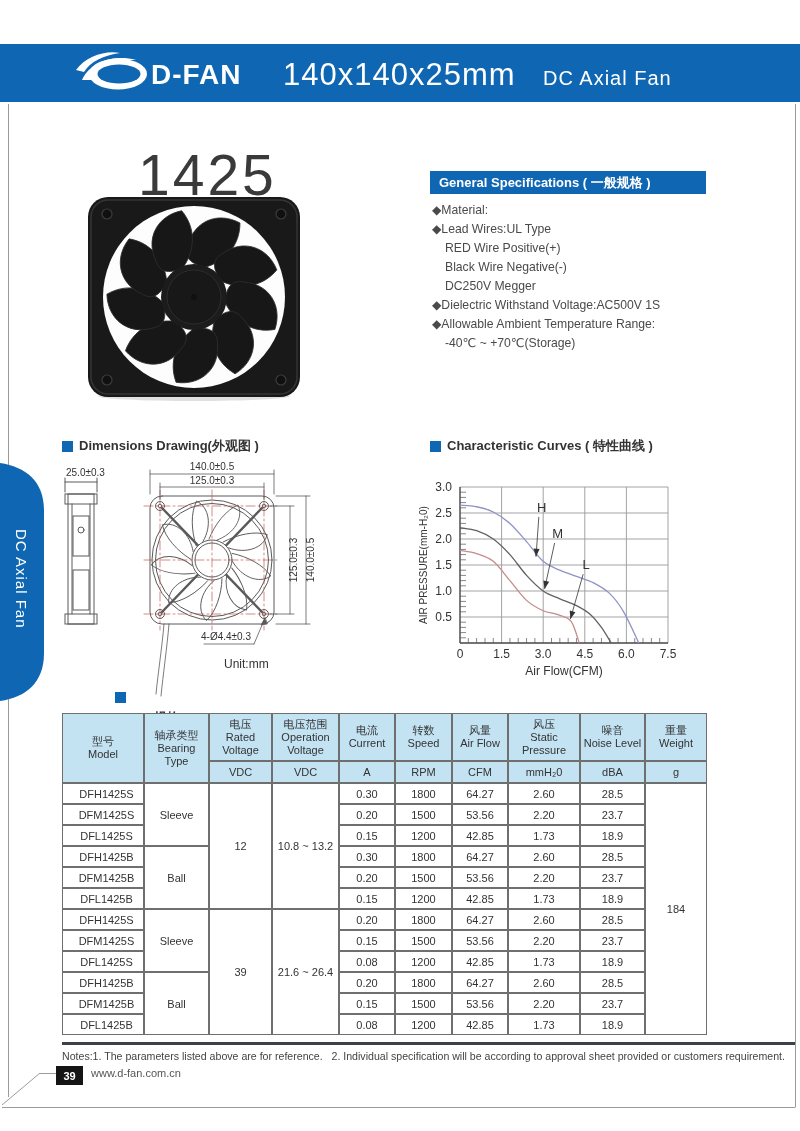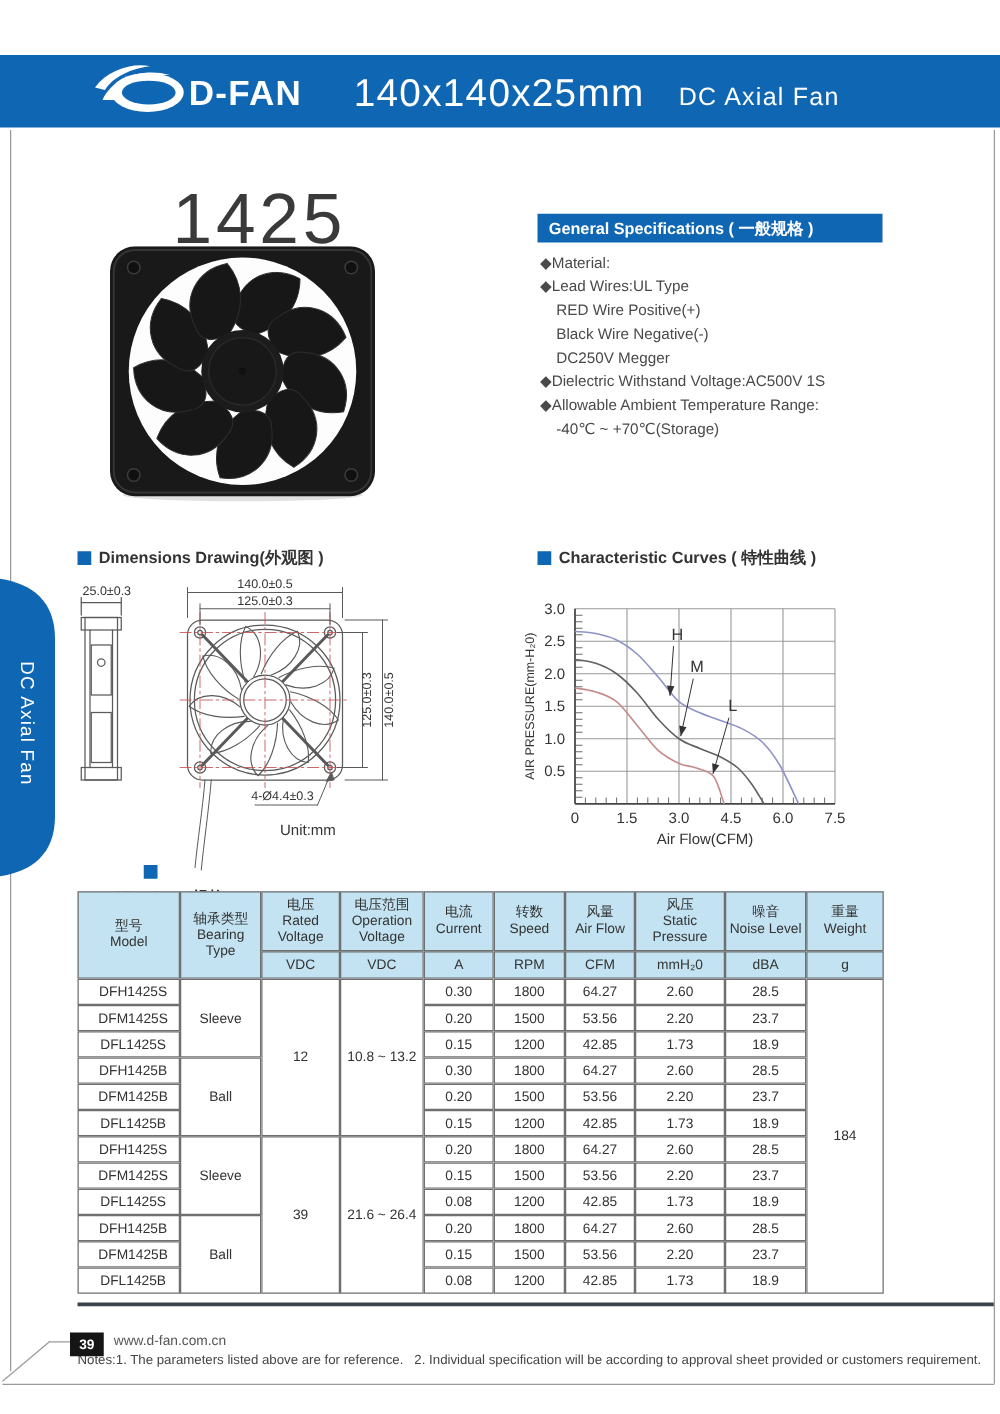--- a/index.html
+++ b/index.html
@@ -38,21 +38,21 @@
   
   .spec-table{left:62px;top:713px;border-collapse:separate;border-spacing:0;table-layout:fixed;width:645px;font-size:11px;color:#333;}
   .spec-table th,.spec-table td{border:1px solid #6f6f6f;text-align:center;padding:0;}
   .spec-table th{background:#c3e3f3;font-weight:normal;white-space:pre-line;line-height:13px;}
   .spec-table thead tr.h1 th{height:46px;}
   .spec-table thead tr.h2 th{height:20px;}
   .spec-table tbody td{height:19px;background:#fff;}
   .spec-table td.model-cell{text-align:center;padding-left:7px;}
 
   .notes-rule{left:62px;top:1042px;width:733px;height:3px;background:#3c424c;}
-  .notes-text{left:62px;top:1050px;width:733px;font-size:10.6px;color:#444;white-space:pre-wrap;margin-top:32px;}
+  .notes-text{left:62px;top:1050px;width:733px;font-size:10.6px;color:#444;white-space:pre-wrap;}
 
   
   .page-box{left:56px;top:1066px;width:27px;height:19px;background:#151515;color:#fff;
             font-size:11px;font-weight:bold;display:flex;align-items:center;justify-content:center;}
   .site-url{left:91px;top:1067px;font-size:11px;color:#555;}
 
   svg text{font-family:"Liberation Sans","DejaVu Sans",sans-serif;}
 </style>
 </head>
 <body>

